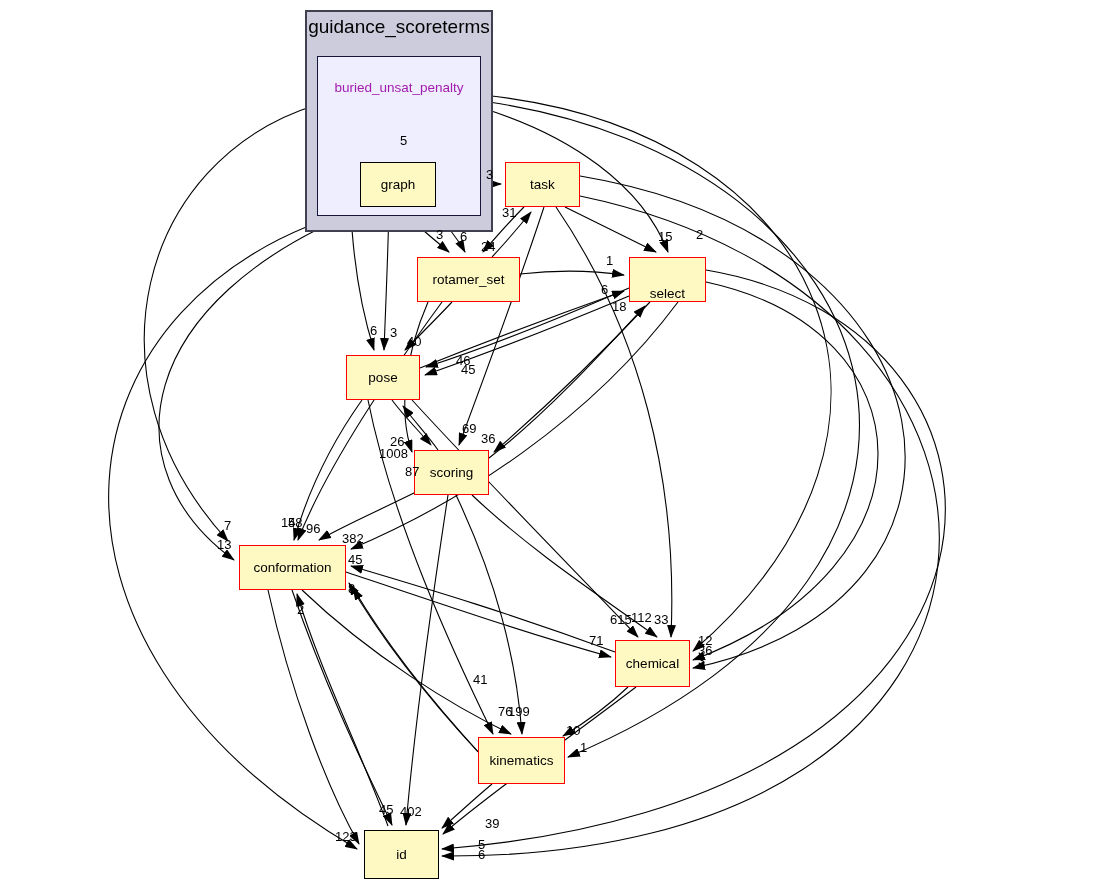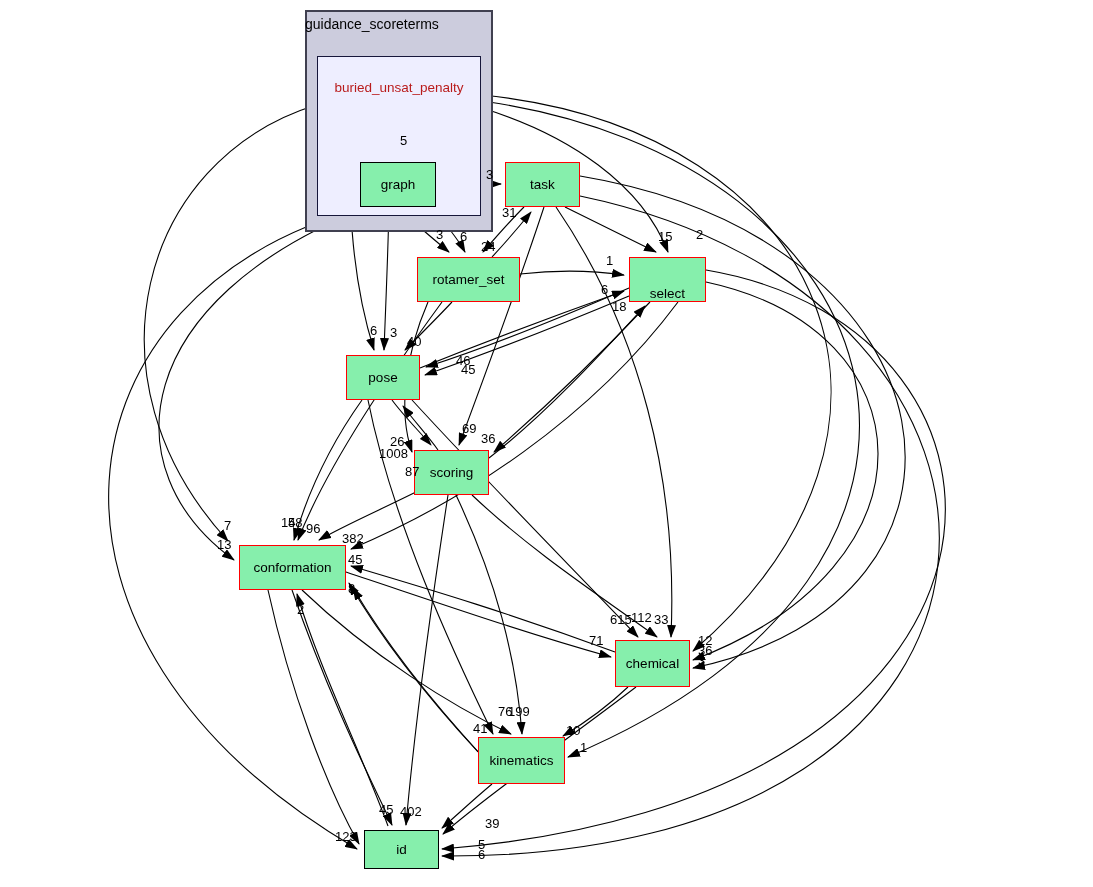--- a/index.html
+++ b/index.html
@@ -10,33 +10,33 @@
     font-family:"Liberation Sans", sans-serif;
     overflow:hidden;
   }
   .edge-layer{position:absolute;left:0;top:0;width:1093px;height:887px;}
   .cluster-outer{
     position:absolute;left:305px;top:10px;width:188px;height:222px;
     background:#ccccdd;border:2px solid #404050;box-sizing:border-box;
   }
   .cluster-outer-title{
     position:absolute;left:305px;top:16px;width:188px;
-    font-size:14px;color:#000;
+    text-align:center;font-size:19px;color:#000;
   }
   .cluster-inner{
     position:absolute;left:317px;top:56px;width:164px;height:160px;
     background:#eeeeff;border:1px solid #16163a;box-sizing:border-box;
     cursor:pointer;
   }
   .cluster-inner-title{
     position:absolute;left:317px;top:80px;width:164px;
-    text-align:center;font-size:13.5px;color:#b91c1c;
+    text-align:center;font-size:13.5px;color:#a21caf;
   }
   .node{
-    position:absolute;background:#86efac;border:1px solid #000000;
+    position:absolute;background:#fef9c3;border:1px solid #000000;
     box-sizing:border-box;display:flex;align-items:center;justify-content:center;
     font-size:13.5px;color:#000;cursor:pointer;z-index:3;
   }
   .node.module{border-color:#ff0000;}
   .edge-count{
     position:absolute;font-size:13px;color:#000;line-height:1;
     white-space:nowrap;z-index:4;pointer-events:none;
   }
 </style>
 </head>
@@ -132,21 +132,21 @@
       </div>
       <div class="node module" style="left: 239px; top: 545px; width: 107px; height: 45px;">
         <span>conformation</span>
       </div>
       <div class="node module" style="left: 615px; top: 640px; width: 75px; height: 47px;">
         <span>chemical</span>
       </div>
       <div class="node module" style="left: 478px; top: 737px; width: 87px; height: 47px;">
         <span>kinematics</span>
       </div>
-      <div class="node" style="left: 364px; top: 830px; width: 75px; height: 39px;">
+      <div class="node" style="left: 364px; top: 830px; width: 75px; height: 49px;">
         <span>id</span>
       </div>
     </div>
   <div id="labels">
       <span class="edge-count" style="left: 400px; top: 134px;">5</span>
       <span class="edge-count" style="left: 486px; top: 168px;">3</span>
       <span class="edge-count" style="left: 502px; top: 206px;">31</span>
       <span class="edge-count" style="left: 436px; top: 228px;">3</span>
       <span class="edge-count" style="left: 460px; top: 230px;">6</span>
       <span class="edge-count" style="left: 481px; top: 240px;">24</span>
@@ -174,21 +174,21 @@
       <span class="edge-count" style="left: 348px; top: 553px;">45</span>
       <span class="edge-count" style="left: 348px; top: 582px;">8</span>
       <span class="edge-count" style="left: 297px; top: 603px;">2</span>
       <span class="edge-count" style="left: 589px; top: 634px;">71</span>
       <span class="edge-count" style="left: 610px; top: 613px;">615</span>
       <span class="edge-count" style="left: 631px; top: 611px;">112</span>
       <span class="edge-count" style="left: 654px; top: 613px;">33</span>
       <span class="edge-count" style="left: 698px; top: 634px;">12</span>
       <span class="edge-count" style="left: 698px; top: 644px;">36</span>
       <span class="edge-count" style="left: 698px; top: 654px;">3</span>
-      <span class="edge-count" style="left: 473px; top: 722px;">41</span>
+      <span class="edge-count" style="left: 473px; top: 673px;">41</span>
       <span class="edge-count" style="left: 498px; top: 705px;">76</span>
       <span class="edge-count" style="left: 508px; top: 705px;">199</span>
       <span class="edge-count" style="left: 566px; top: 724px;">10</span>
       <span class="edge-count" style="left: 580px; top: 741px;">1</span>
       <span class="edge-count" style="left: 335px; top: 830px; text-align: right;">123</span>
       <span class="edge-count" style="left: 379px; top: 803px;">45</span>
       <span class="edge-count" style="left: 400px; top: 805px;">402</span>
       <span class="edge-count" style="left: 485px; top: 817px;">39</span>
       <span class="edge-count" style="left: 478px; top: 838px;">5</span>
       <span class="edge-count" style="left: 478px; top: 848px;">6</span>

